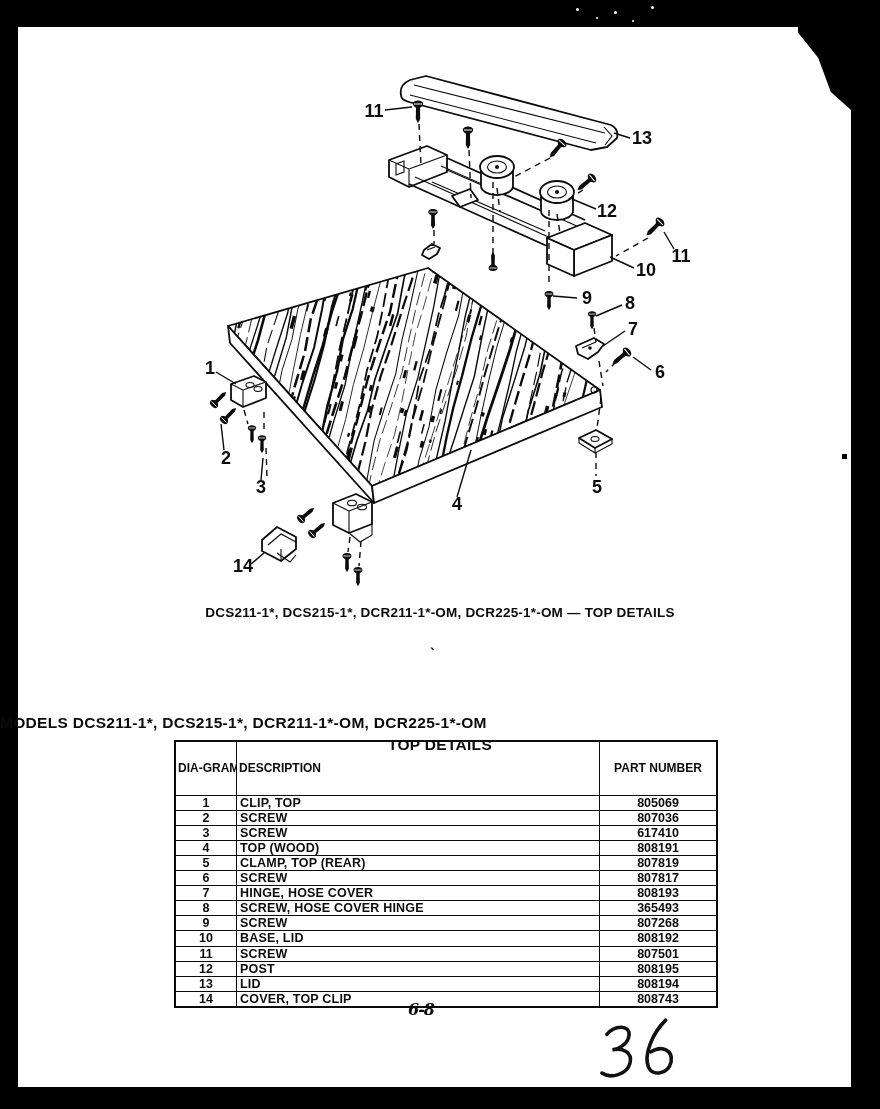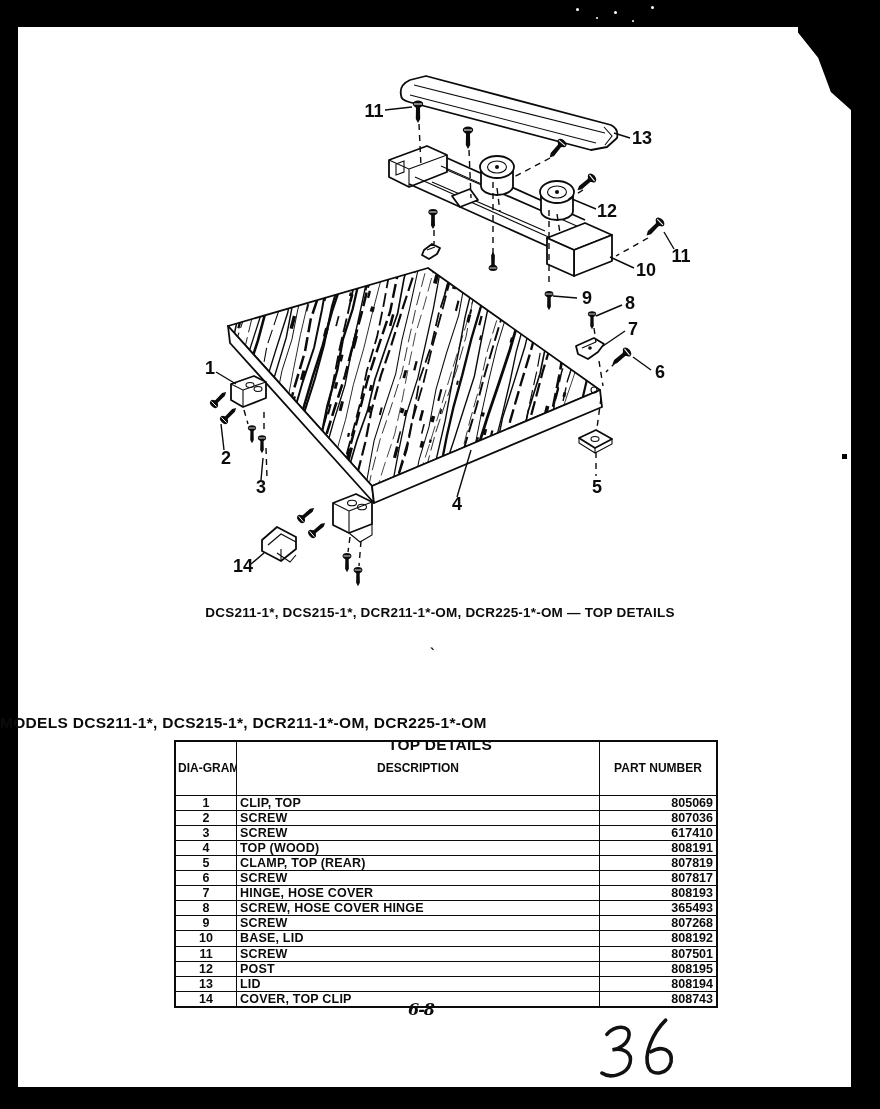--- a/index.html
+++ b/index.html
@@ -27,26 +27,26 @@
     position:absolute;left:174px;top:740px;width:532px;
     border-collapse:collapse;table-layout:fixed;
     border:2.5px solid #0b0b0b;
   }
   table.parts th,table.parts td{
     border:1.8px solid #0b0b0b;font-weight:bold;padding:0 3px;
     overflow:hidden;white-space:nowrap;
   }
   table.parts th{font-size:12px;line-height:1.05;padding:20px 2px;}
   th.h-dia{width:56px;white-space:normal;text-align:center;}
-  th.h-desc{width:358px;text-align:center;vertical-align:bottom;padding-bottom:4px;}
+  th.h-desc{width:358px;text-align:left;vertical-align:bottom;padding-bottom:4px;}
   th.h-part{width:112px;text-align:center;vertical-align:bottom;padding-bottom:4px;}
   table.parts td{font-size:12.5px;height:14.1px;}
   td.c-dia{text-align:center;}
   td.c-desc{text-align:left;padding-left:8px;letter-spacing:.2px;margin-left:21px;}
-  td.c-part{text-align:right;}
+  td.c-part{text-align:center;}
   .page-num{
     position:absolute;left:408px;top:1000px;
     font-family:"DejaVu Serif",serif;font-style:italic;font-weight:bold;
     font-size:16px;letter-spacing:-1px;
   }
   svg{position:absolute;}
   .ln{stroke:#0b0b0b;fill:none;}
   .part{fill:#ffffff;stroke:#0b0b0b;stroke-width:1.8;stroke-linejoin:round;}
   .thin{stroke:#0b0b0b;stroke-width:1.1;fill:none;}
   .dash{stroke:#0b0b0b;stroke-width:1.4;fill:none;stroke-dasharray:6 5;}

